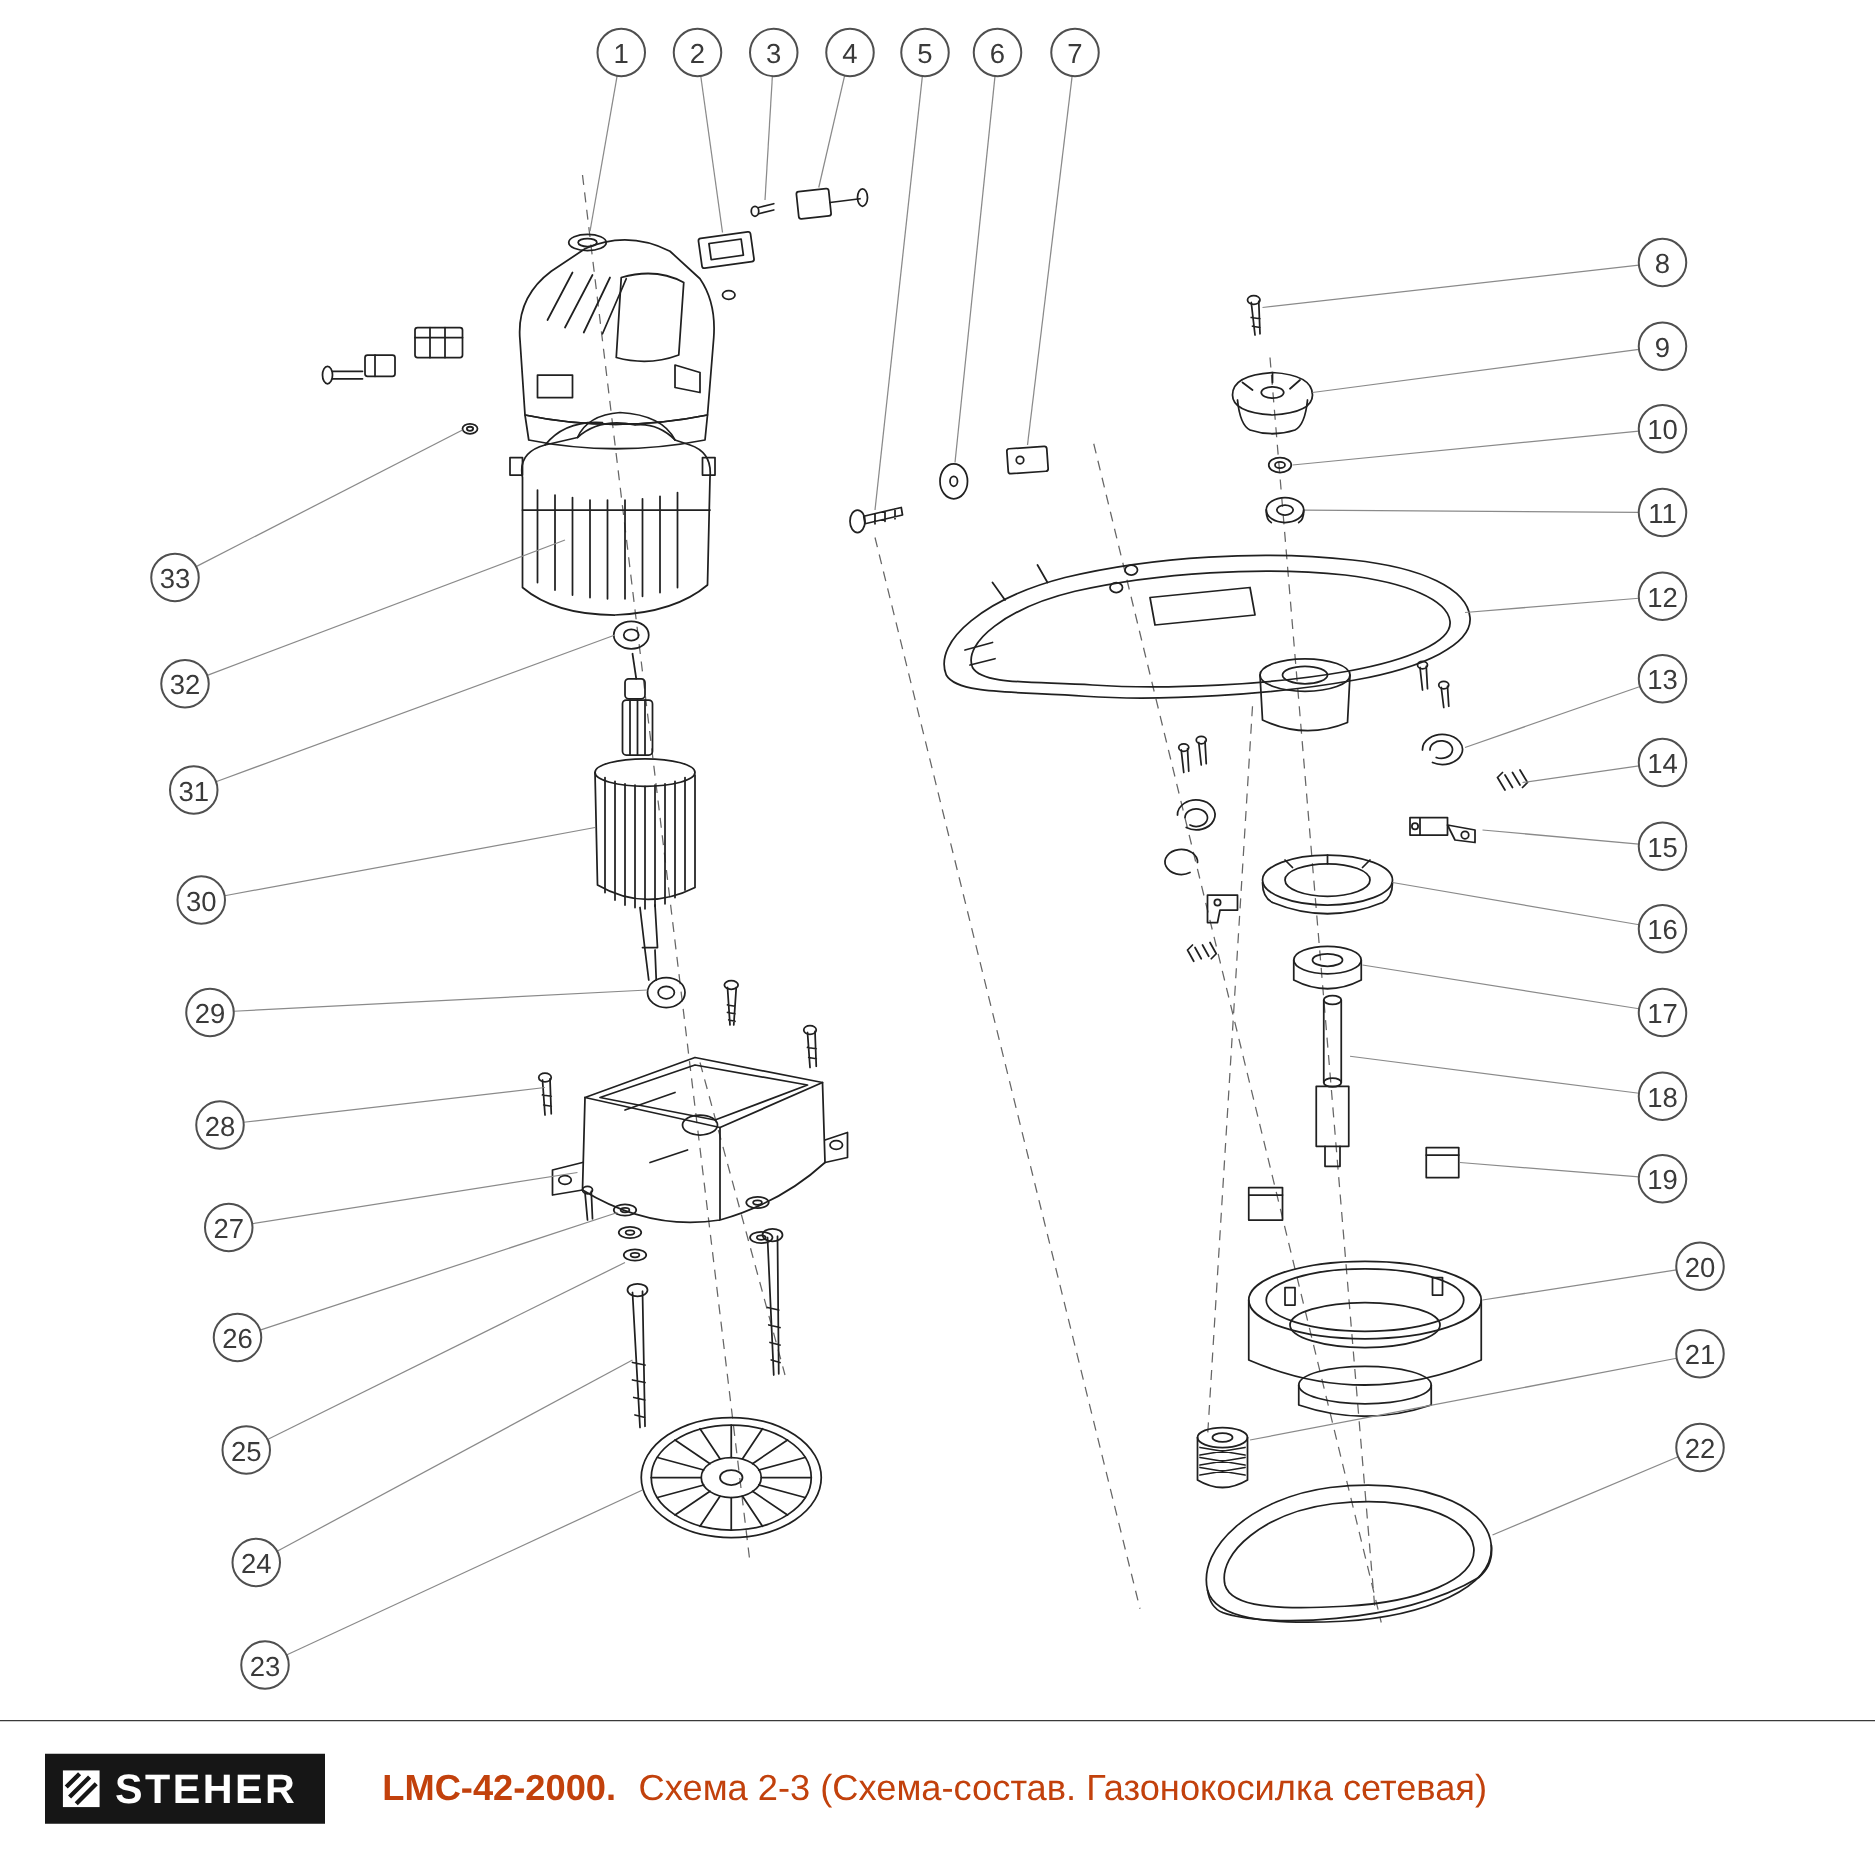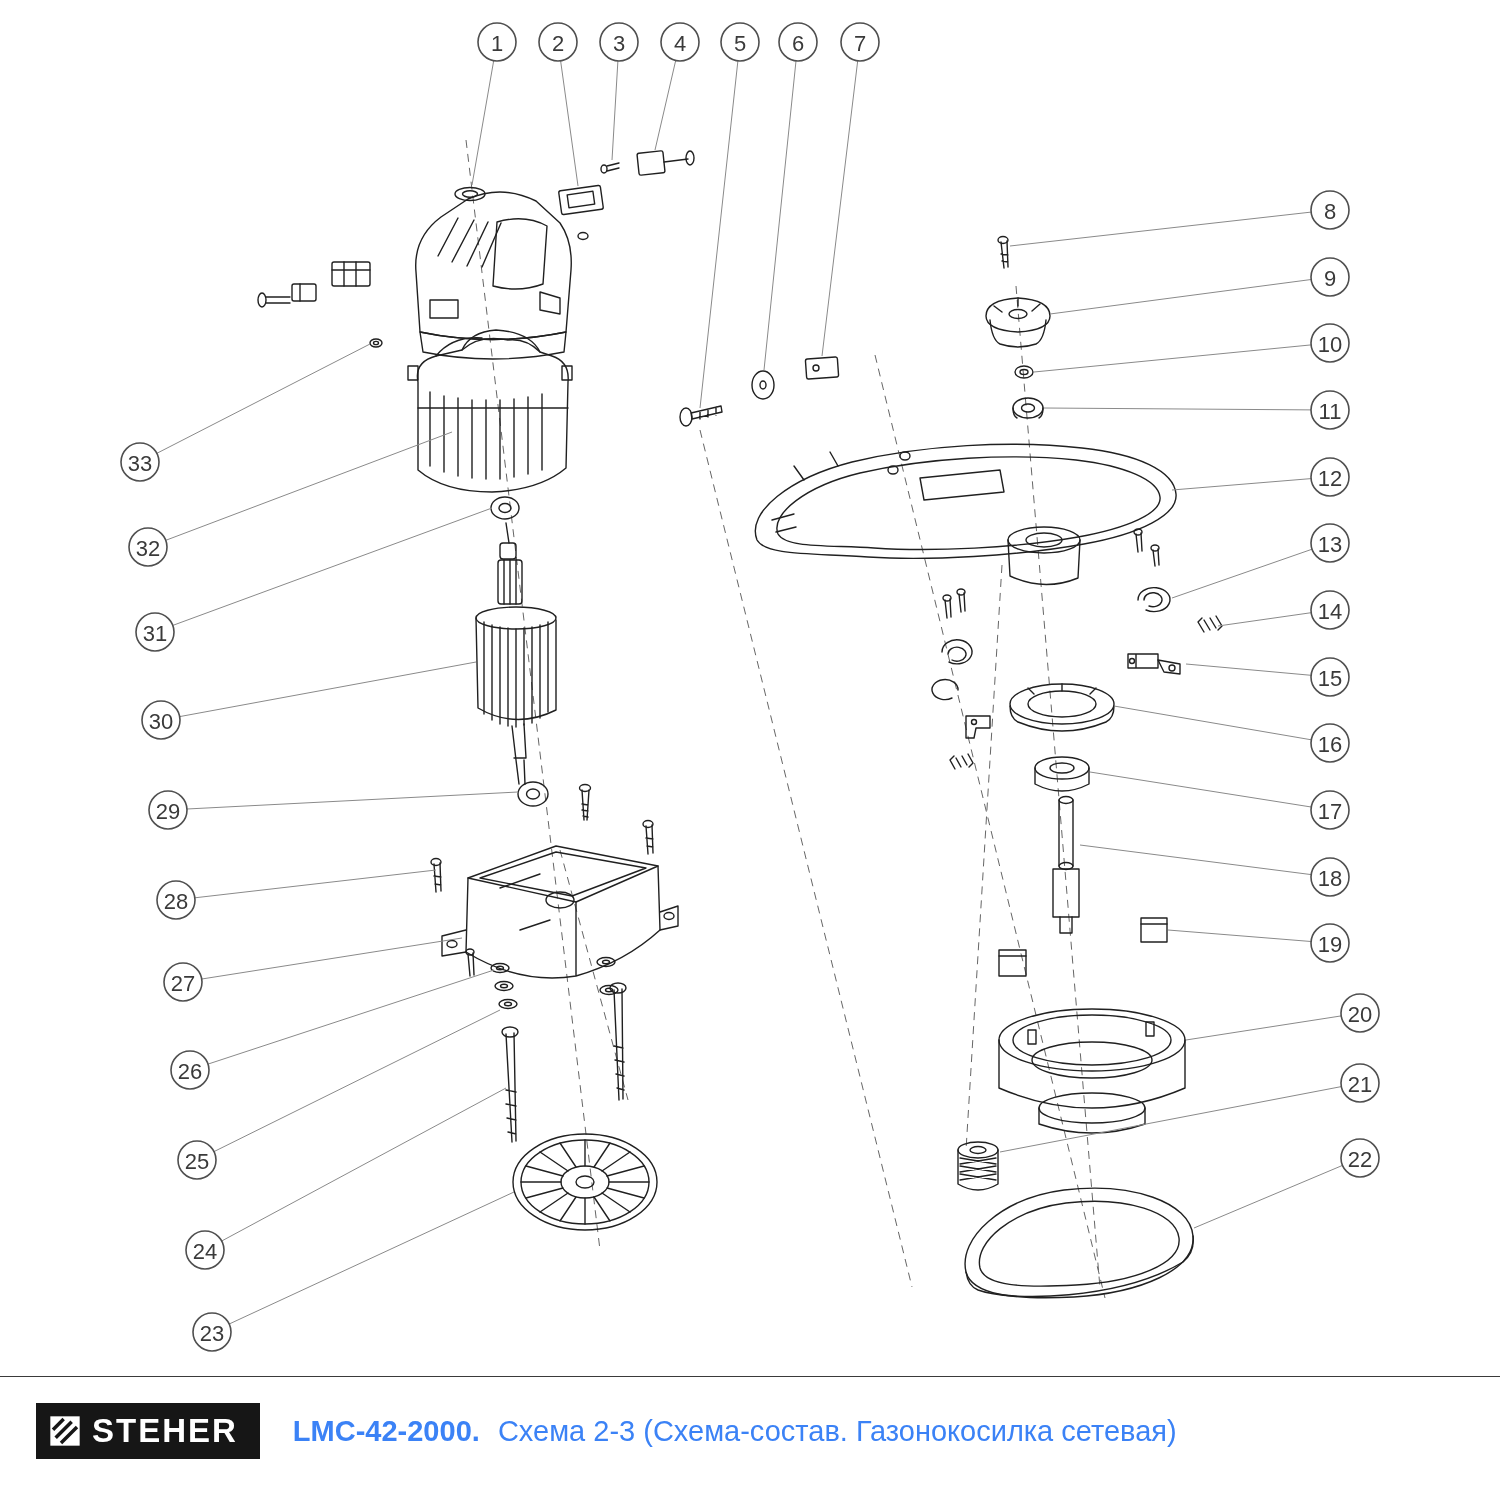--- a/index.html
+++ b/index.html
@@ -2,25 +2,25 @@
 <html><head>
 <meta charset="utf-8">
 <style>
   html,body{margin:0;padding:0;}
   body{background:#e8e8e8;}
   .page{position:relative;width:1500px;height:1500px;background:#ffffff;
         font-family:"Liberation Sans",sans-serif;overflow:hidden;}
   .diagram-svg{position:absolute;left:0;top:0;display:block;}
   .footer{position:absolute;left:0;top:1376px;width:1500px;}
   .rule{border-top:1px solid #3a3a3a;width:1500px;height:0;}
-  .footer-row{display:flex;align-items:center;padding:26px 0 0 36px;gap:33px;}
+  .footer-row{display:flex;align-items:center;padding:26px 0 0 36px;gap:46px;}
   .logo{display:flex;align-items:center;gap:11px;background:#161616;padding:9px 22px 9px 13px;}
   .logo-mark{width:32px;height:32px;display:block;}
   .logo-text{color:#ffffff;font-weight:700;font-size:33px;letter-spacing:2px;}
-  .caption{font-size:29px;color:#3b82f6;}
+  .caption{font-size:29px;color:#c2410c;}
   .model{font-weight:700;}
   .subtitle{margin-left:10px;font-weight:400;}
 </style>
 </head>
 <body>
 
 <div class="page">
 
   <svg class="diagram-svg" width="1500" height="1376" viewBox="0 0 1500 1376">
 

